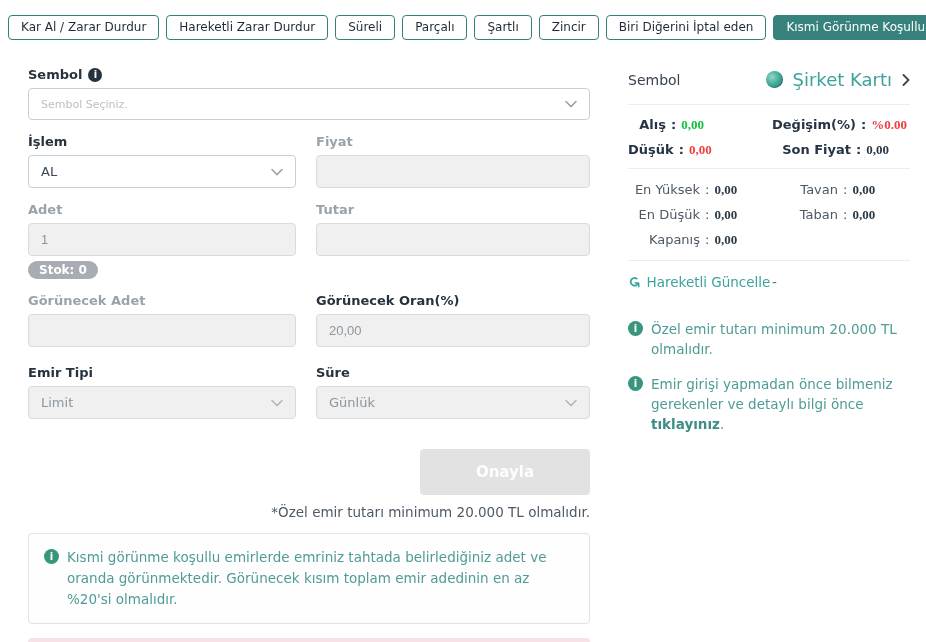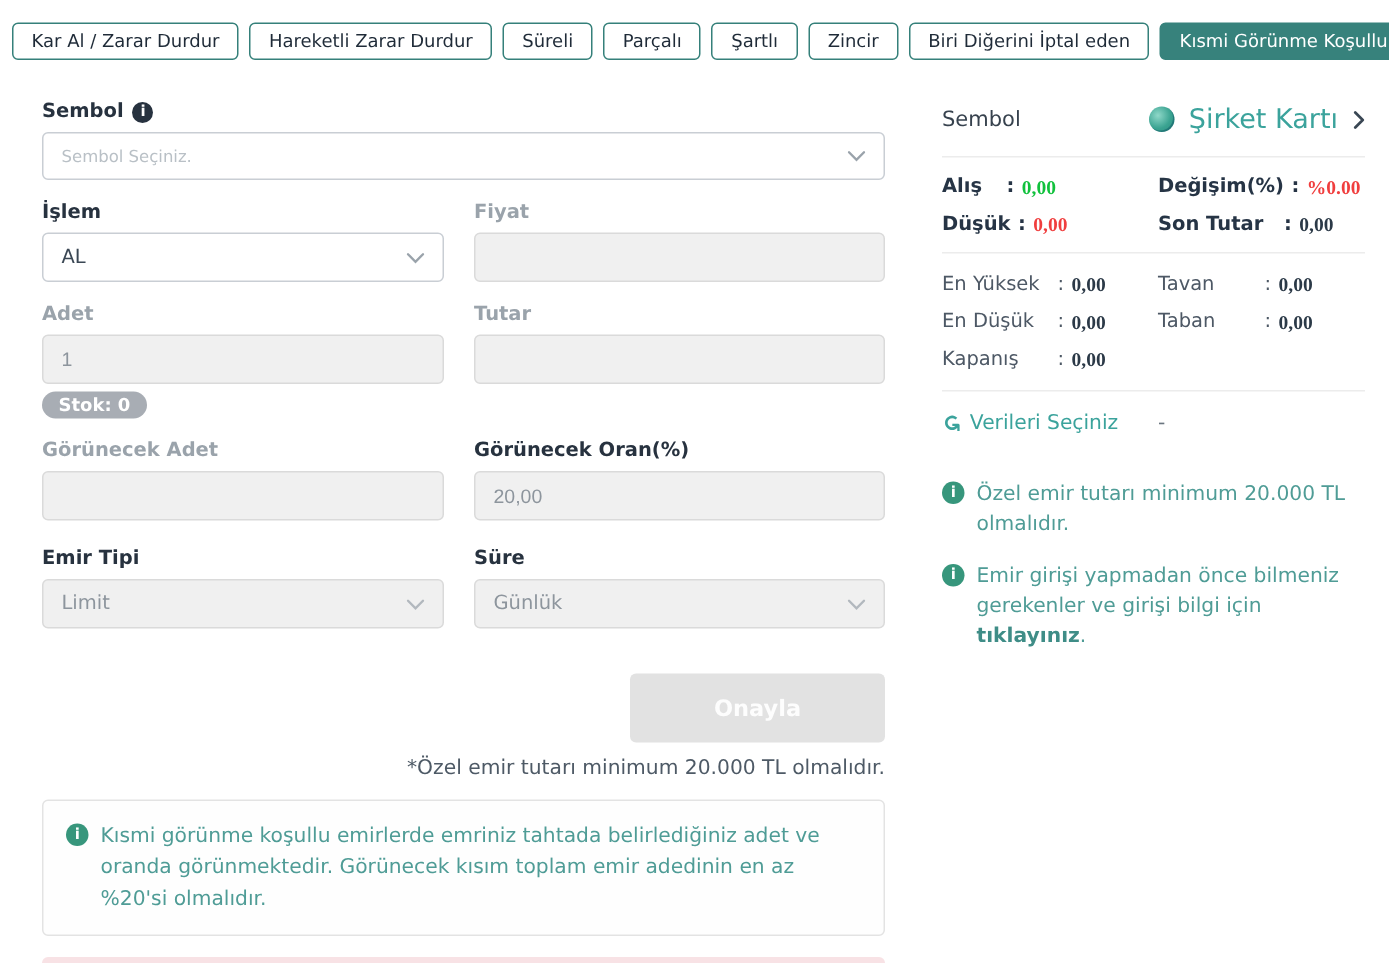--- a/index.html
+++ b/index.html
@@ -55,21 +55,21 @@
   .panel-title { font-size:14px; color:#37424e; }
   .company-card { display:flex; align-items:center; gap:10px; cursor:pointer; }
   .logo-circle { width:17px; height:17px; border-radius:50%;
     background:radial-gradient(circle at 35% 35%, #8fd8c9 0%, #3aa391 55%, #2b8a7c 100%);
     box-shadow:inset -1px -1px 0 rgba(0,60,90,.35); }
   .company-card span.txt { color:#3ba39c; font-size:18px; }
   .divider { border-top:1px solid #ececec; margin:0; }
 
   .qgrid { display:grid; grid-template-columns:144px 1fr; column-gap:0; padding:12px 0 10px 0; row-gap:9px; }
   .qrow { display:flex; font-size:13px; }
-  .qrow .ql { font-weight:bold; color:#263445; }
+  .qrow .ql { font-weight:bold; color:#263445;text-align:right; }
   .qrow .qc { margin:0 5px; color:#263445; font-weight:bold; }
   .qrow .qv { font-weight:bold;font-family:Liberation Serif, serif; }
   .v-green { color:#10c13c; } .v-red { color:#f03e3e; } .v-dark { color:#2b3947; }
   .quotes .ql { min-width:38px; }
   .quotes .r .ql { min-width:79px; }
   .stats { padding:13px 0 12px 0; }
   .stats .qrow .ql { font-weight:normal; color:#4d5865; }
   .stats .qrow .qc { font-weight:normal; color:#4d5865; }
   .stats .l .ql { min-width:72px; }
   .stats .r .ql { min-width:66px; }
@@ -214,21 +214,21 @@
         <span class="ql">Değişim(%)</span>
           <span class="qc">:</span>
         <span class="qv v-red">%0.00</span>
       </div>
       <div class="qrow l">
         <span class="ql">Düşük</span>
           <span class="qc">:</span>
         <span class="qv v-red">0,00</span>
       </div>
       <div class="qrow r">
-        <span class="ql">Son Tutar</span>
+        <span class="ql">Son Fiyat</span>
           <span class="qc">:</span>
         <span class="qv v-dark">0,00</span>
       </div>
     </div>
     <div class="divider"></div>
 
     <div class="qgrid stats">
       <div class="qrow l">
         <span class="ql">En Yüksek</span>
           <span class="qc">:</span>
@@ -254,28 +254,28 @@
           <span class="qc">:</span>
         <span class="qv">0,00</span>
       </div>
       <div class="qrow r"></div>
     </div>
     <div class="divider"></div>
 
     <div class="refresh-row">
       <span class="refresh-btn">
         <span class="refresh-glyph">↻</span>
-        <span>Verileri Seçiniz</span>
+        <span>Hareketli Güncelle</span>
       </span>
       <span class="refresh-dash">-</span>
     </div>
 
     <div class="pnote">
       <span class="note-icon">i</span>
       <span>Özel emir tutarı minimum 20.000 TL olmalıdır.</span>
     </div>
 
     <div class="pnote">
       <span class="note-icon">i</span>
-      <span><span>Emir girişi yapmadan önce bilmeniz gerekenler ve girişi bilgi için </span><b>tıklayınız</b><span>.</span></span>
+      <span><span>Emir girişi yapmadan önce bilmeniz gerekenler ve detaylı bilgi önce </span><b>tıklayınız</b><span>.</span></span>
     </div>
   </div>
 </div>
 
 </body></html>

